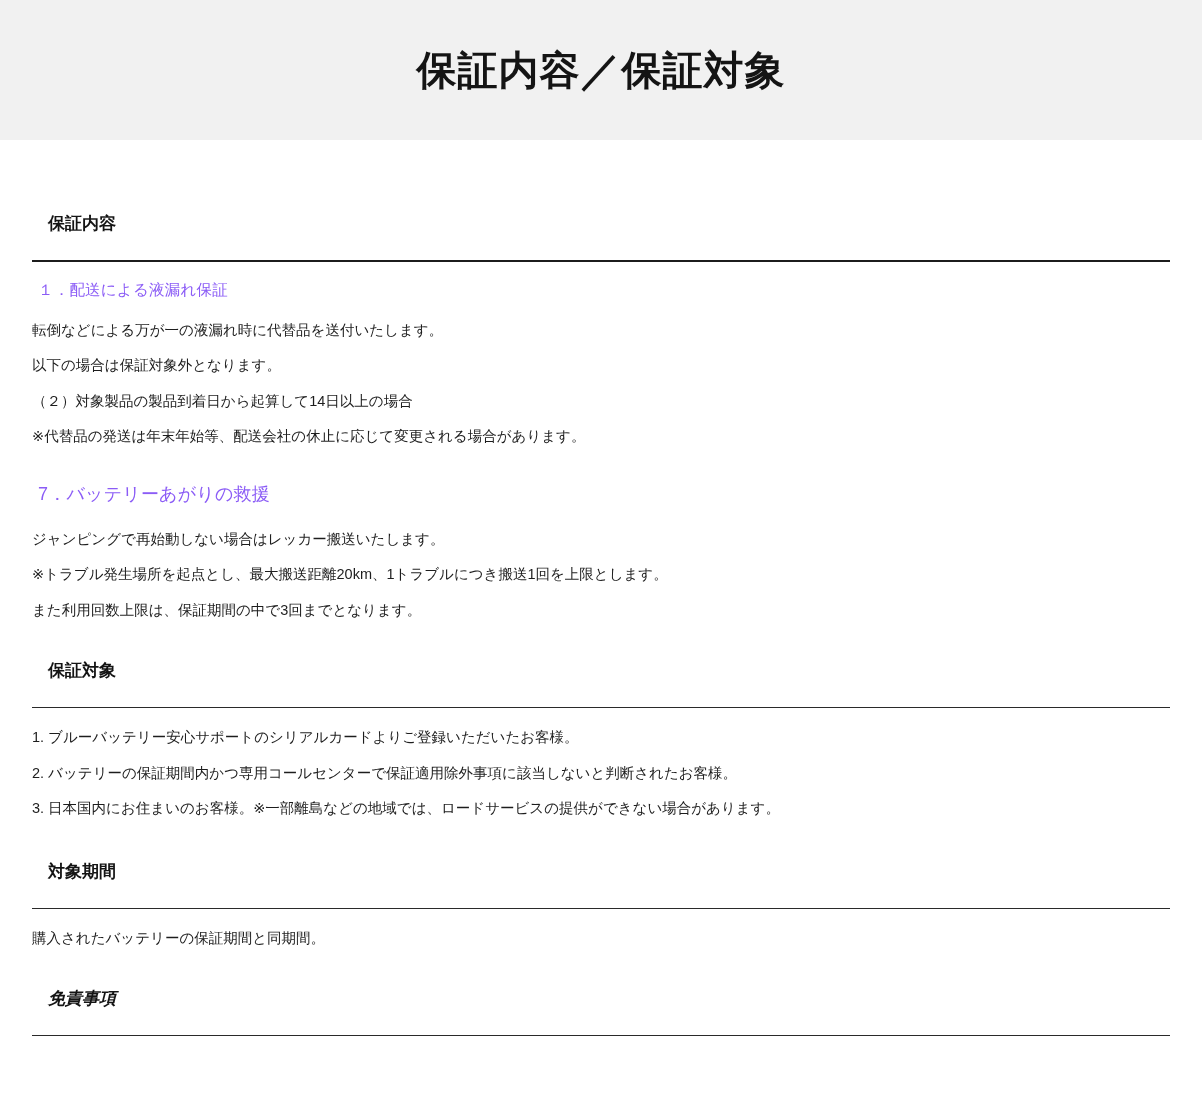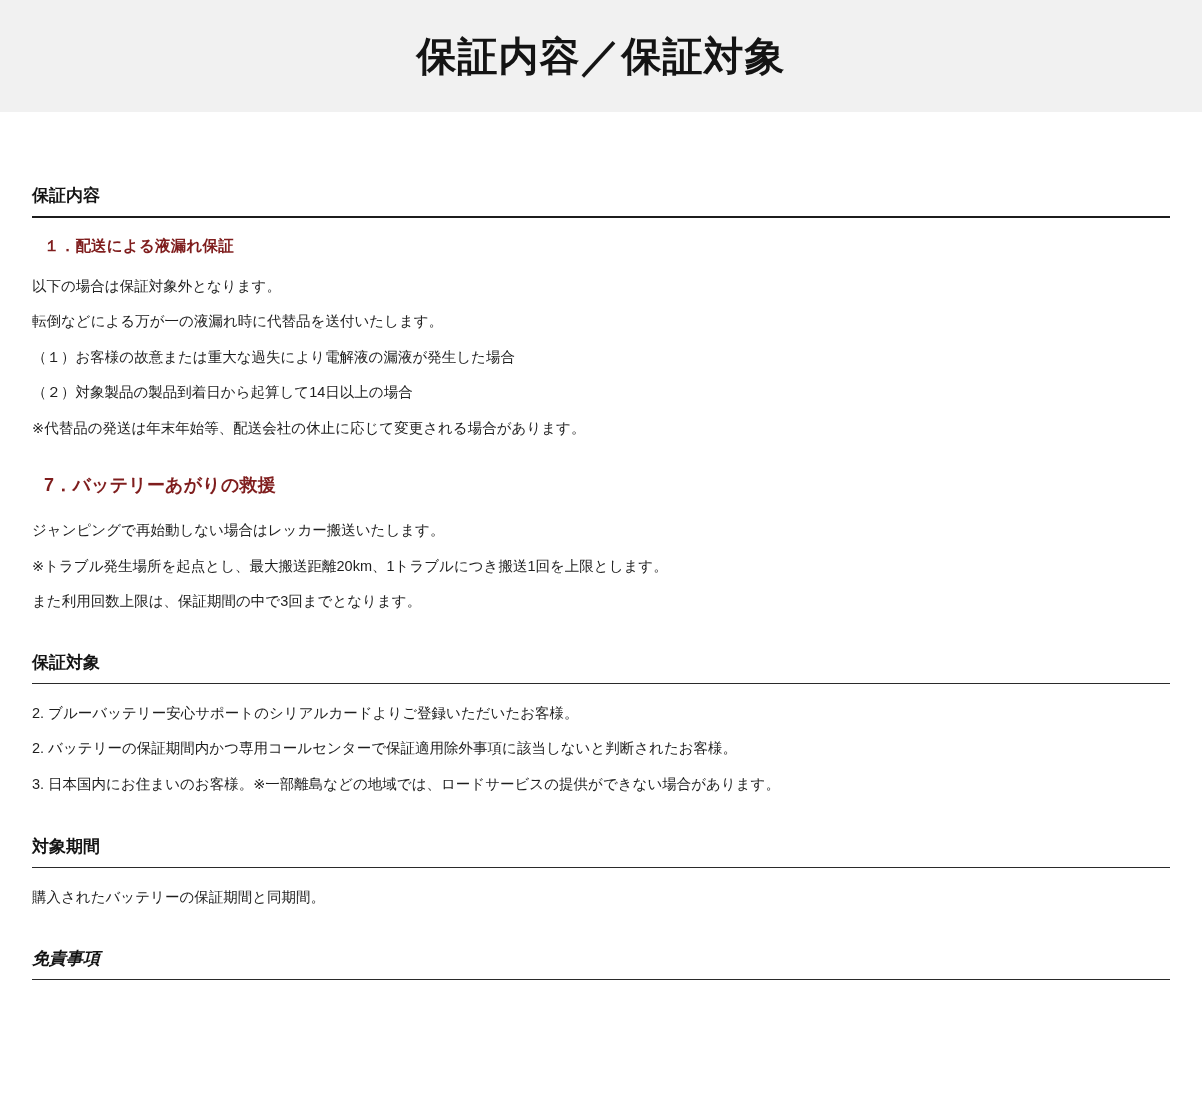--- a/index.html
+++ b/index.html
@@ -16,21 +16,21 @@
   }
   .page {
     width: 1202px;
     position: relative;
     box-sizing: border-box;
   }
 
   
   .banner {
     background: #f1f1f1;
-    height: 112px;
+    height: 140px;
     display: flex;
     align-items: center;
     justify-content: center;
     box-sizing: border-box;
   }
   .banner-title {
     font-size: 40px;
     font-weight: bold;
     letter-spacing: 1px;
     color: #141414;
@@ -41,38 +41,38 @@
   
   .content {
     padding: 0 32px 40px 32px;
     box-sizing: border-box;
   }
 
   .section-head {
     font-size: 17px;
     font-weight: bold;
     color: #141414;
-    margin: 0;
+    margin: 16px;
     padding: 0 0 9px 0;
   }
   .rule {
     border: 0;
     border-top: 2px solid #1c1c1c;
     margin: 0 0 18px 0;
     height: 0;
   }
   .rule.thin {
     border-top: 1px solid #2a2a2a;
   }
 
   .sub-head {
     font-size: 15.5px;
-    font-weight: bold;
-    color: #7f1d1d;
-    margin: 0 0 18px 12px;
+    font-weight: normal;
+    color: #8b5cf6;
+    margin: 0 0 18px 6px;
     letter-spacing: 0.2px;
   }
   .sub-head.big {
     font-size: 18px;
     margin-top: 34px;
     margin-bottom: 22px;
   }
 
   p.line {
     font-size: 14.5px;
@@ -105,43 +105,42 @@
 
   <div class="content">
 
     <div class="spacer-top-1">
       <h2 class="section-head">保証内容</h2>
       <hr class="rule">
 
       <div>
         <h3 class="sub-head">１．配送による液漏れ保証</h3>
         <div class="list-block">
+          <p class="line">転倒などによる万が一の液漏れ時に代替品を送付いたします。</p>
           <p class="line">以下の場合は保証対象外となります。</p>
-          <p class="line">転倒などによる万が一の液漏れ時に代替品を送付いたします。</p>
-          <p class="line">（１）お客様の故意または重大な過失により電解液の漏液が発生した場合</p>
           <p class="line">（２）対象製品の製品到着日から起算して14日以上の場合</p>
           <p class="line block-end">※代替品の発送は年末年始等、配送会社の休止に応じて変更される場合があります。</p>
         </div>
       </div>
 
       <div>
         <h3 class="sub-head big">7．バッテリーあがりの救援</h3>
         <div class="list-block">
           <p class="line">ジャンピングで再始動しない場合はレッカー搬送いたします。</p>
           <p class="line">※トラブル発生場所を起点とし、最大搬送距離20km、1トラブルにつき搬送1回を上限とします。</p>
           <p class="line block-end">また利用回数上限は、保証期間の中で3回までとなります。</p>
         </div>
       </div>
     </div>
 
     <div class="spacer-top-2">
       <h2 class="section-head">保証対象</h2>
       <hr class="rule thin">
       <div class="list-block">
-        <p class="line">2. ブルーバッテリー安心サポートのシリアルカードよりご登録いただいたお客様。</p>
+        <p class="line">1. ブルーバッテリー安心サポートのシリアルカードよりご登録いただいたお客様。</p>
         <p class="line">2. バッテリーの保証期間内かつ専用コールセンターで保証適用除外事項に該当しないと判断されたお客様。</p>
         <p class="line">3. 日本国内にお住まいのお客様。※一部離島などの地域では、ロードサービスの提供ができない場合があります。</p>
       </div>
     </div>
 
     <div class="spacer-top-3">
       <h2 class="section-head">対象期間</h2>
       <hr class="rule thin">
       <p class="line block-end">購入されたバッテリーの保証期間と同期間。</p>
     </div>

